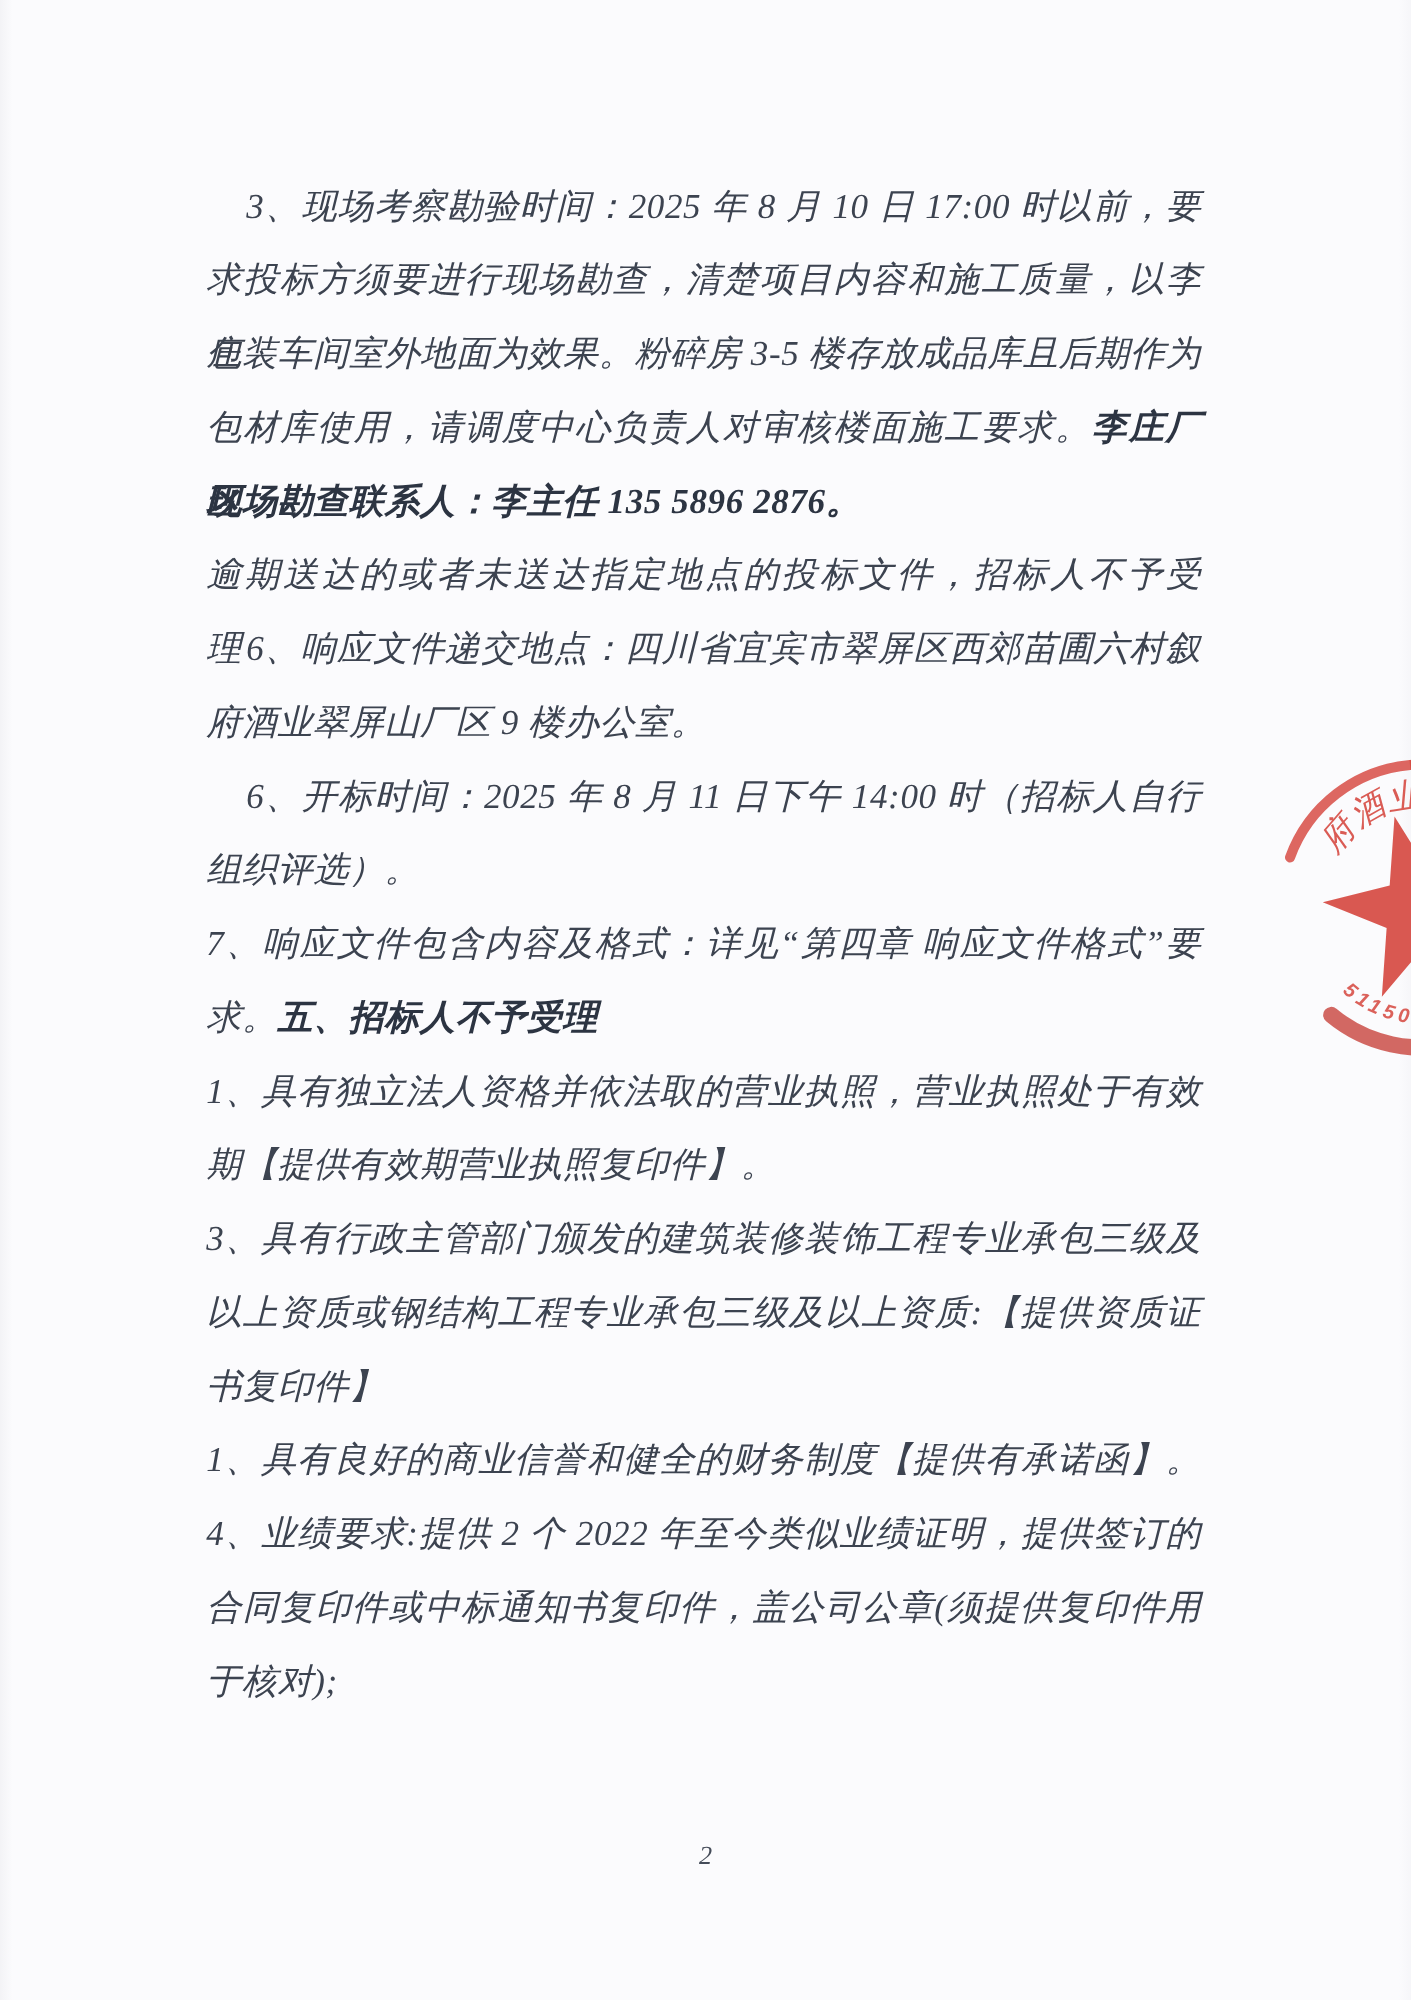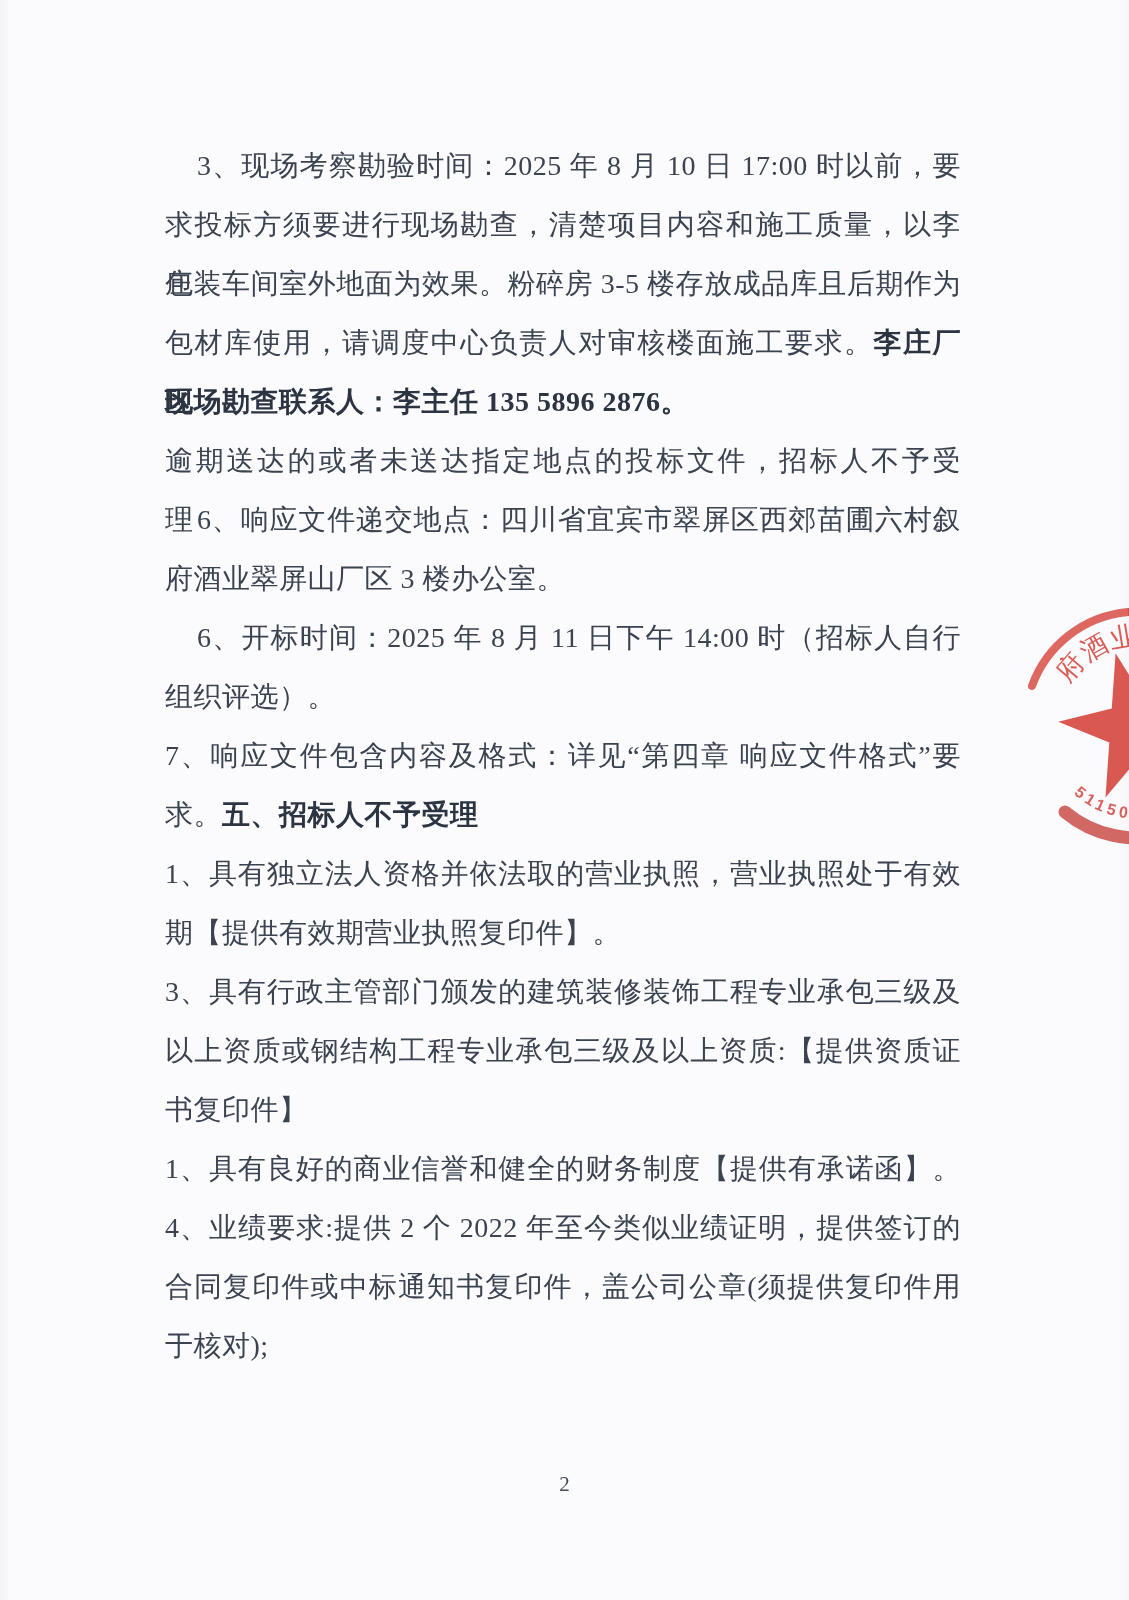--- a/index.html
+++ b/index.html
@@ -3,20 +3,21 @@
 <meta charset="utf-8">
 <style>
   html,body { margin:0; padding:0; background:#ffffff; }
   .page {
     position:relative;
     width:1129px; height:1600px;
     margin:0;
     background:linear-gradient(90deg,#f3f3f6 0px,#fbfbfd 10px,#fbfbfd 1119px,#f6f6f9 1129px);
     overflow:hidden;
     font-family:"Liberation Serif","DejaVu Serif",serif;
+    font-style:italic;
   }
   .body-text {
     position:absolute; left:165px; top:136px; width:796px;
     font-size:28px; color:#3c4350;
   }
   .line { height:59px; line-height:59px; letter-spacing:0.5px; }
   .line.j { text-align:justify; text-align-last:justify; text-justify:inter-character; }
   .line.ind { text-indent:32px; }
   .line .b { font-weight:700; color:#2c3442; }
   .page-number {
@@ -32,21 +33,21 @@
 <div class="page">
 
   <div class="body-text" id="doc-body">
       <div class="line j ind"><span>3、现场考察勘验时间：2025 年 8 月 10 日 17:00 时以前，要</span></div>
       <div class="line j"><span>求投标方须要进行现场勘查，清楚项目内容和施工质量，以李庄</span></div>
       <div class="line j"><span>包装车间室外地面为效果。粉碎房 3-5 楼存放成品库且后期作为</span></div>
       <div class="line j"><span>包材库使用，请调度中心负责人对审核楼面施工要求。</span><span class="b">李庄厂区</span></div>
       <div class="line"><span class="b">现场勘查联系人：李主任 135 5896 2876。</span></div>
       <div class="line j"><span>逾期送达的或者未送达指定地点的投标文件，招标人不予受理。</span></div>
       <div class="line j ind"><span>6、响应文件递交地点：四川省宜宾市翠屏区西郊苗圃六村叙</span></div>
-      <div class="line"><span>府酒业翠屏山厂区 3 楼办公室。</span></div>
+      <div class="line"><span>府酒业翠屏山厂区 9 楼办公室。</span></div>
       <div class="line j ind"><span>6、开标时间：2025 年 8 月 11 日下午 14:00 时（招标人自行</span></div>
       <div class="line"><span>组织评选）。</span></div>
       <div class="line j"><span>7、响应文件包含内容及格式：详见“第四章 响应文件格式”要</span></div>
       <div class="line"><span>求。</span><span class="b">五、招标人不予受理</span></div>
       <div class="line j"><span>1、具有独立法人资格并依法取的营业执照，营业执照处于有效</span></div>
       <div class="line"><span>期【提供有效期营业执照复印件】。</span></div>
       <div class="line j"><span>3、具有行政主管部门颁发的建筑装修装饰工程专业承包三级及</span></div>
       <div class="line j"><span>以上资质或钢结构工程专业承包三级及以上资质:【提供资质证</span></div>
       <div class="line"><span>书复印件】</span></div>
       <div class="line j"><span>1、具有良好的商业信誉和健全的财务制度【提供有承诺函】。</span></div>

